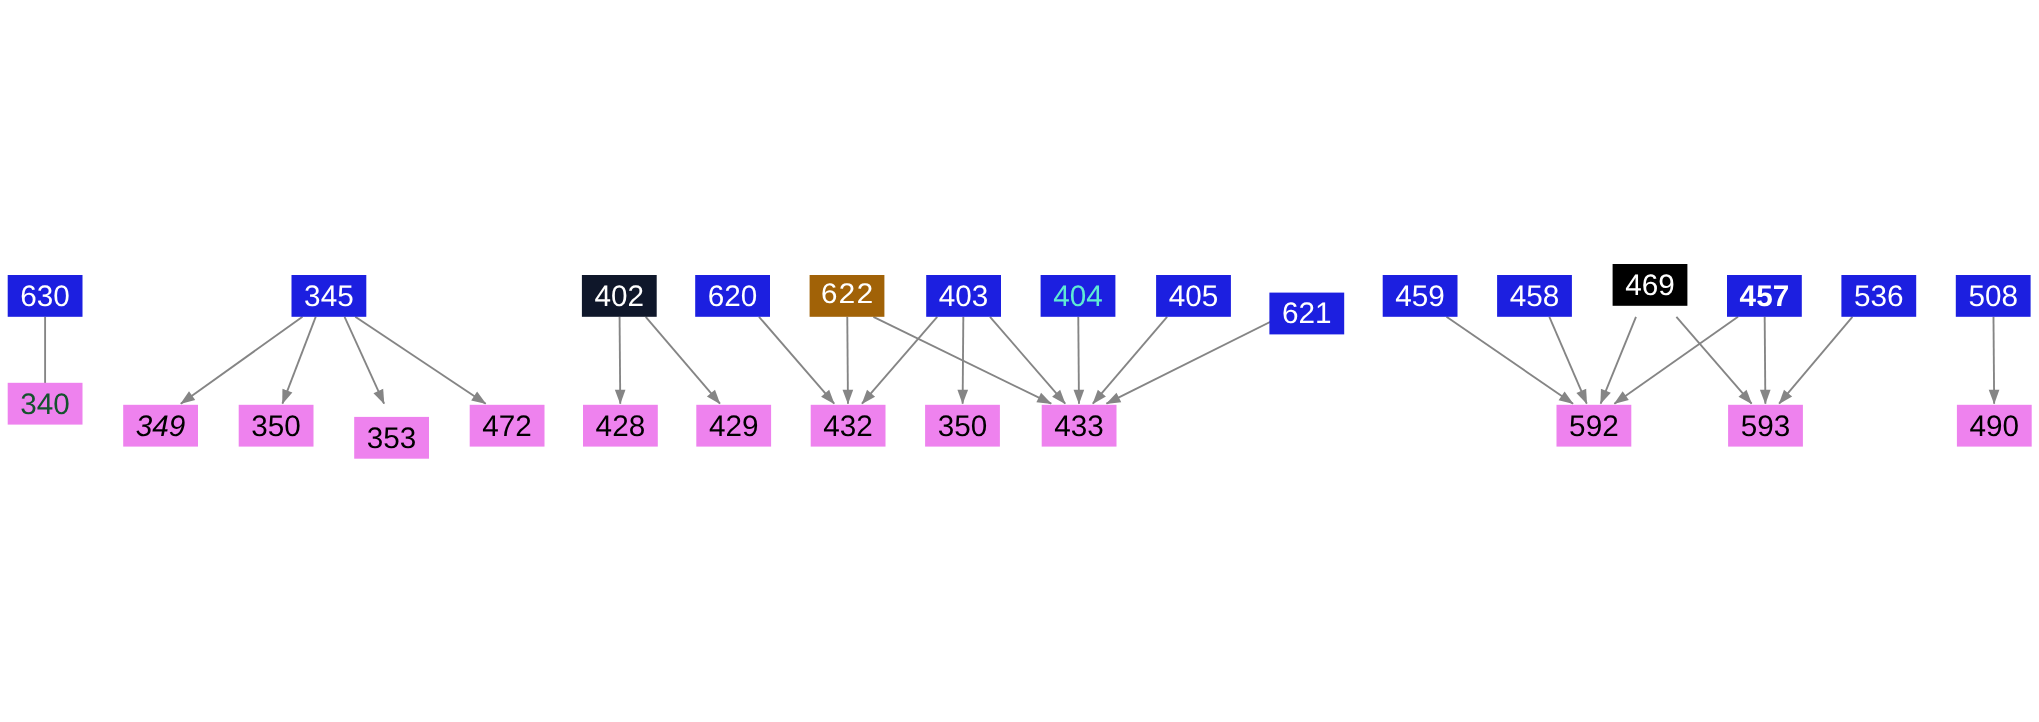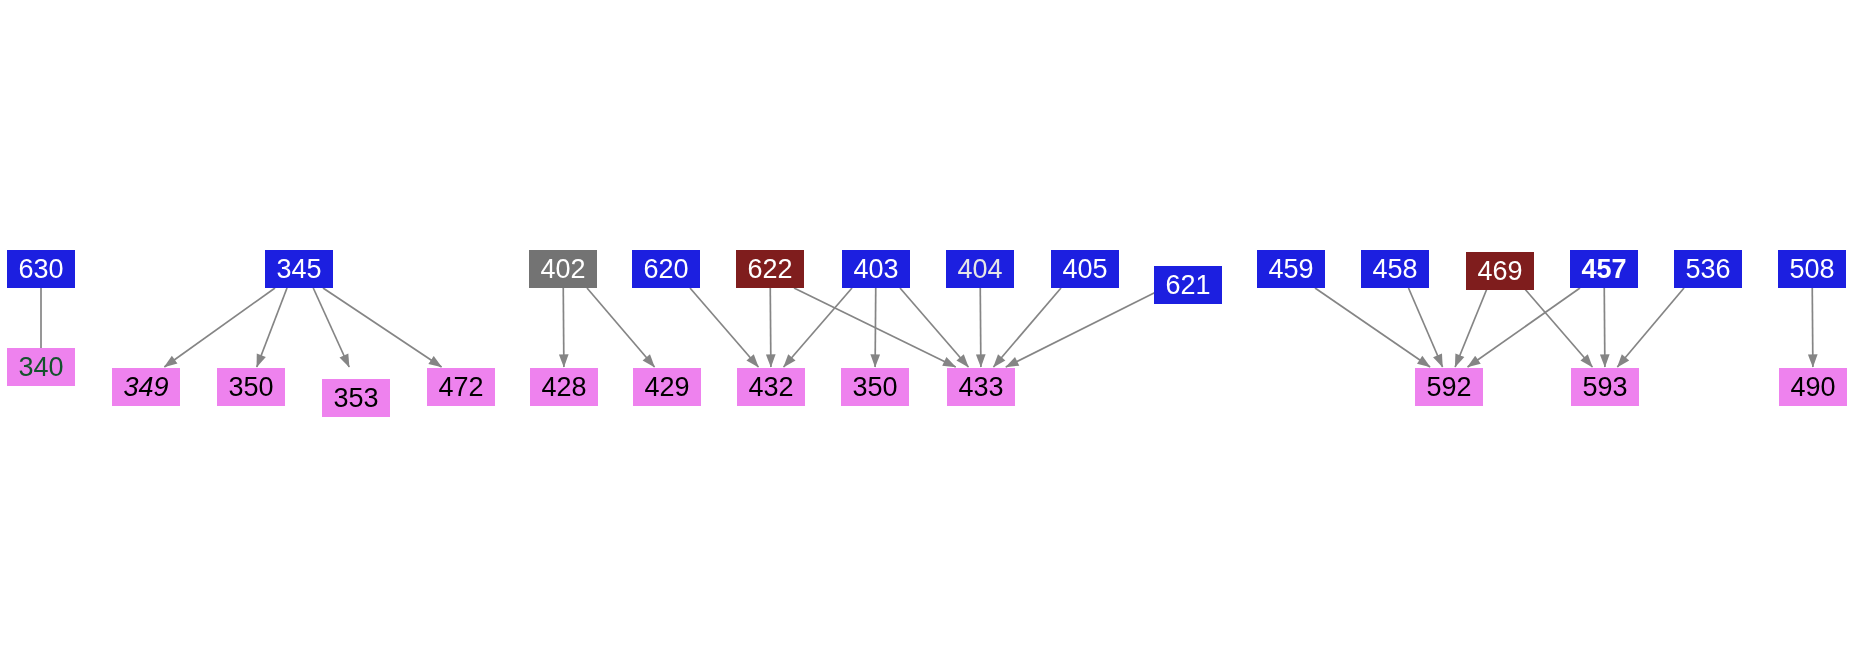--- a/index.html
+++ b/index.html
@@ -62,30 +62,30 @@
         <line x1="1524" y1="288" x2="1592.4" y2="367" stroke="#858585" stroke-width="1.7" marker-end="url(#arrowhead)"></line>
         <line x1="1580" y1="288" x2="1467.6" y2="367" stroke="#858585" stroke-width="1.7" marker-end="url(#arrowhead)"></line>
         <line x1="1604.25" y1="288" x2="1604.88" y2="367" stroke="#858585" stroke-width="1.7" marker-end="url(#arrowhead)"></line>
         <line x1="1684" y1="288" x2="1617.36" y2="367" stroke="#858585" stroke-width="1.7" marker-end="url(#arrowhead)"></line>
         <line x1="1812.25" y1="288" x2="1812.88" y2="367" stroke="#858585" stroke-width="1.7" marker-end="url(#arrowhead)"></line>
       </g>
   </svg>
   <div id="node-layer">
       <div class="node parent" style="left: 7px; top: 250px; background: rgb(28, 31, 224); color: rgb(255, 255, 255);">630</div>
       <div class="node parent" style="left: 265px; top: 250px; background: rgb(28, 31, 224); color: rgb(255, 255, 255);">345</div>
-      <div class="node parent" style="left: 529px; top: 250px; background: #737373; color: rgb(255, 255, 255);">402</div>
+      <div class="node parent" style="left: 529px; top: 250px; background: #0f172a; color: rgb(255, 255, 255);">402</div>
       <div class="node parent" style="left: 632px; top: 250px; background: rgb(28, 31, 224); color: rgb(255, 255, 255);">620</div>
-      <div class="node parent" style="left: 736px; top: 250px; background: #7f1d1d; color: rgb(255, 255, 255);">622</div>
+      <div class="node parent" style="left: 736px; top: 250px; background: #a16207; color: rgb(255, 255, 255); font-family: Liberation Mono, monospace;">622</div>
       <div class="node parent" style="left: 842px; top: 250px; background: rgb(28, 31, 224); color: rgb(255, 255, 255);">403</div>
-      <div class="node parent" style="left: 946px; top: 250px; background: rgb(28, 31, 224); color: #e5e5e5;">404</div>
+      <div class="node parent" style="left: 946px; top: 250px; background: rgb(28, 31, 224); color: #5eead4;">404</div>
       <div class="node parent" style="left: 1051px; top: 250px; background: rgb(28, 31, 224); color: rgb(255, 255, 255);">405</div>
       <div class="node parent" style="left: 1154px; top: 266px; background: rgb(28, 31, 224); color: rgb(255, 255, 255);">621</div>
       <div class="node parent" style="left: 1257px; top: 250px; background: rgb(28, 31, 224); color: rgb(255, 255, 255);">459</div>
       <div class="node parent" style="left: 1361px; top: 250px; background: rgb(28, 31, 224); color: rgb(255, 255, 255);">458</div>
-      <div class="node parent" style="left: 1466px; top: 252px; background: #7f1d1d; color: rgb(255, 255, 255);">469</div>
+      <div class="node parent" style="left: 1466px; top: 240px; background: #000000; color: rgb(255, 255, 255);">469</div>
       <div class="node parent" style="left: 1570px; top: 250px; background: rgb(28, 31, 224); color: rgb(255, 255, 255); font-weight: bold;">457</div>
       <div class="node parent" style="left: 1674px; top: 250px; background: rgb(28, 31, 224); color: rgb(255, 255, 255);">536</div>
       <div class="node parent" style="left: 1778px; top: 250px; background: rgb(28, 31, 224); color: rgb(255, 255, 255);">508</div>
       <div class="node child" style="left: 7px; top: 348px; background: rgb(238, 130, 238); color: #14532d;">340</div>
       <div class="node child" style="left: 112px; top: 368px; background: rgb(238, 130, 238); color: rgb(0, 0, 0); font-style: italic;">349</div>
       <div class="node child" style="left: 217px; top: 368px; background: rgb(238, 130, 238); color: rgb(0, 0, 0);">350</div>
       <div class="node child" style="left: 322px; top: 379px; background: rgb(238, 130, 238); color: rgb(0, 0, 0);">353</div>
       <div class="node child" style="left: 427px; top: 368px; background: rgb(238, 130, 238); color: rgb(0, 0, 0);">472</div>
       <div class="node child" style="left: 530px; top: 368px; background: rgb(238, 130, 238); color: rgb(0, 0, 0);">428</div>
       <div class="node child" style="left: 633px; top: 368px; background: rgb(238, 130, 238); color: rgb(0, 0, 0);">429</div>

